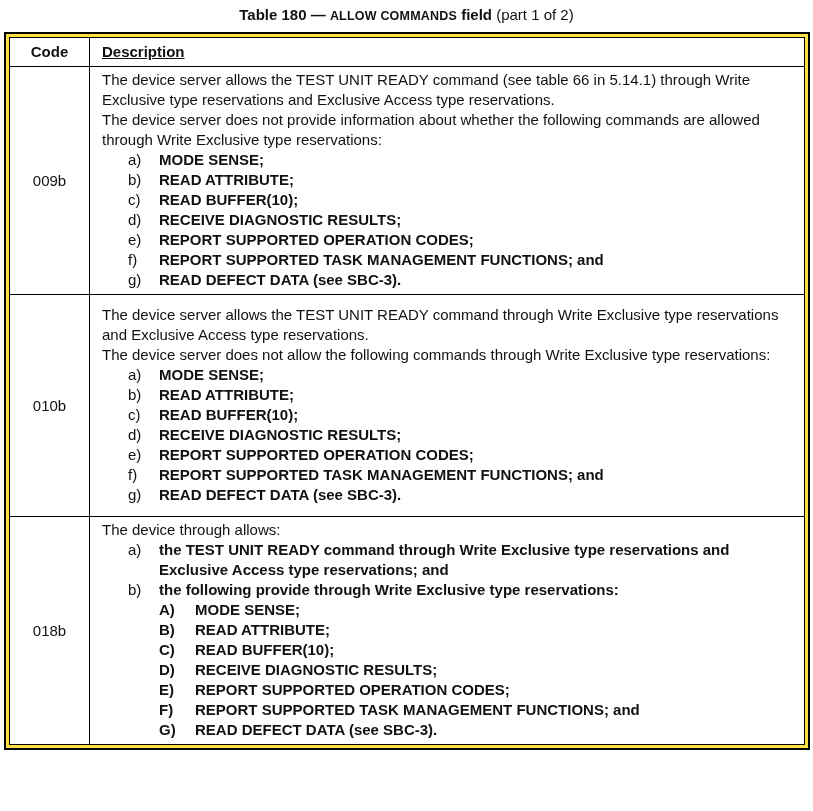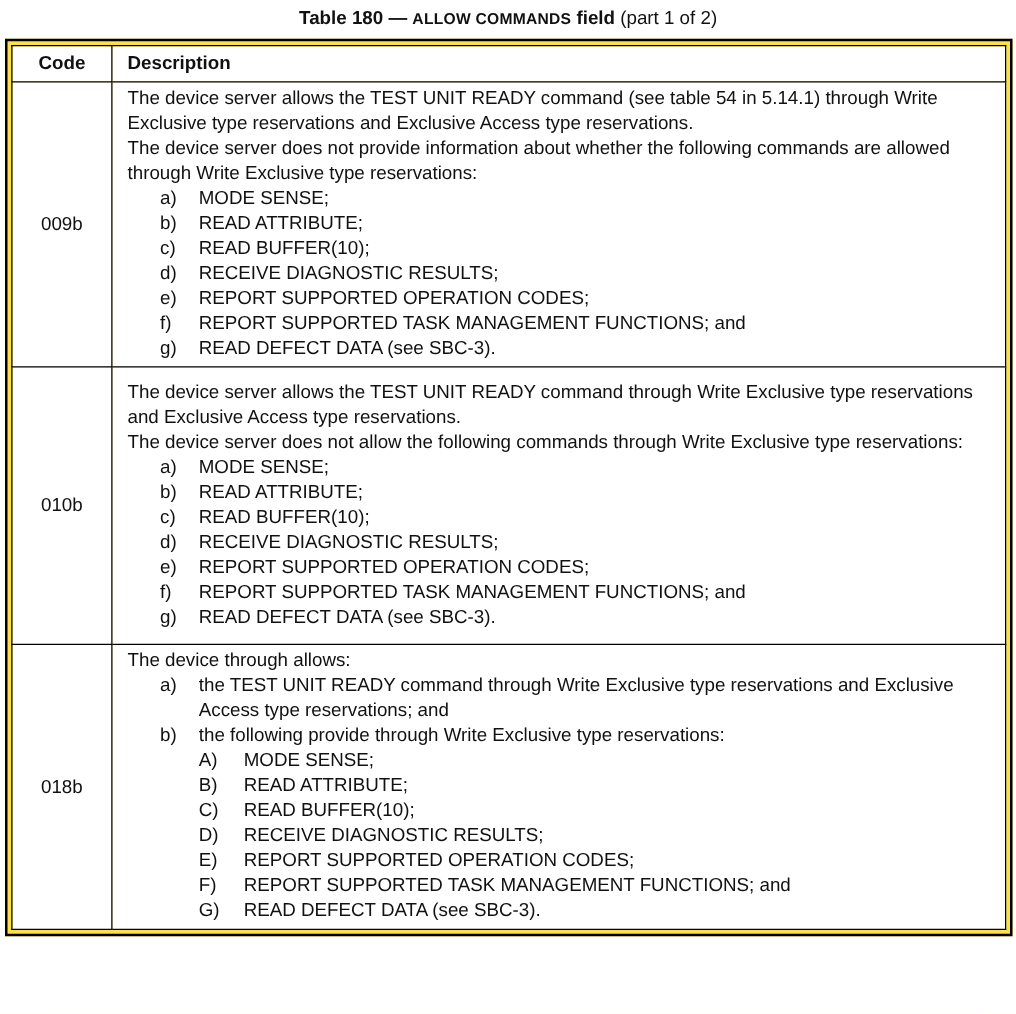--- a/index.html
+++ b/index.html
@@ -47,38 +47,39 @@
     height: 29px;
     text-align: center;
     font-weight: bold;
     vertical-align: middle;
   }
   th.desc-col {
     text-align: left;
     font-weight: bold;
     padding-left: 12px;
     vertical-align: middle;
+    text-decoration: underline;
   }
   td.code {
     width: 80px;
     text-align: center;
     vertical-align: middle;
   }
   td.desc {
     padding: 3px 14px 4px 12px;
     vertical-align: middle;
   }
   tbody tr:nth-child(1) td { height: 50px; }
   tbody tr:nth-child(2) td { height: 222px; }
   tbody tr:nth-child(3) td { height: 224px; margin-top: 44px; }
   tbody tr:nth-child(4) td { height: 230px; }
   .list { margin-left: 26px; }
   .li { display: flex; align-items: flex-start; }
   .li-label { flex: 0 0 31px; }
-  .li-content { flex: 1 1 auto; }
+  .li-content { flex: 1 1 auto; font-weight: bold; }
   .sublist { margin-left: 0; }
   .sublist .li-label { flex: 0 0 36px; }
 </style>
 </head>
 <body>
 
 <div class="page">
 
   <div class="table-title"><span class="b">Table 180 — </span><span class="b sc">ALLOW COMMANDS</span><span class="b"> field</span><span> (part 1 of 2)</span></div>
 
@@ -87,21 +88,21 @@
       <thead>
         <tr>
           <th class="code-col">Code</th>
           <th class="desc-col">Description</th>
         </tr>
       </thead>
       <tbody id="table-body">
           <tr>
             <td class="code">009b</td>
             <td class="desc">
-              <div class="para">The device server allows the TEST UNIT READY command (see table 54 in 5.14.1) through Write Exclusive type reservations and Exclusive Access type reservations.</div>
+              <div class="para">The device server allows the TEST UNIT READY command (see table 66 in 5.14.1) through Write Exclusive type reservations and Exclusive Access type reservations.</div>
               <div class="para">The device server does not provide information about whether the following commands are allowed through Write Exclusive type reservations:</div>
               <div class="list">
                 <div class="li">
                   <span class="li-label">a)</span>
                   <div class="li-content">
                     <div class="li-text">MODE SENSE;</div>
                   </div>
                 </div>
                 <div class="li">
                   <span class="li-label">b)</span>

